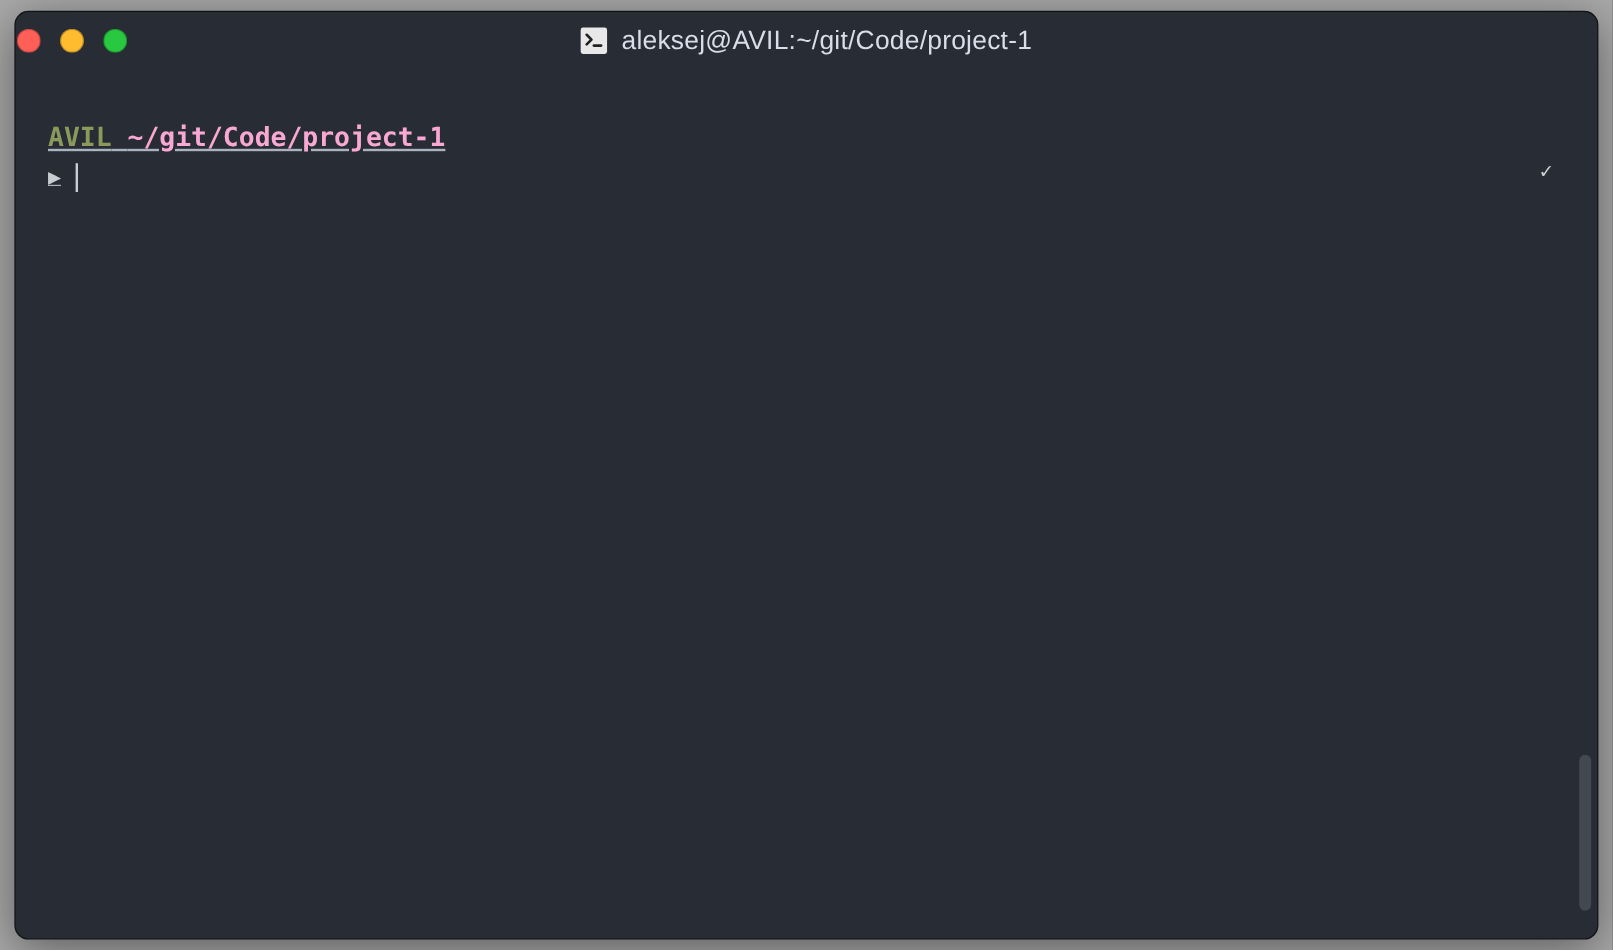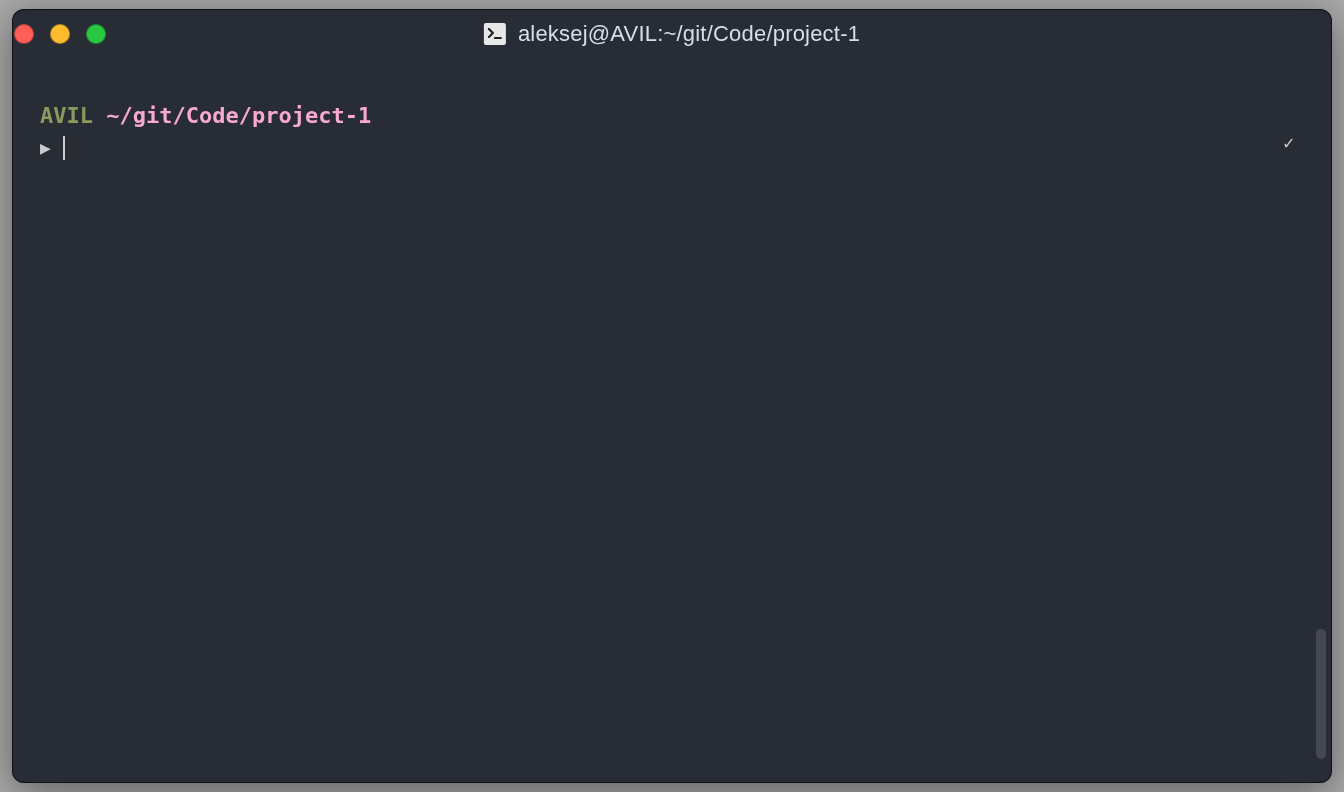--- a/index.html
+++ b/index.html
@@ -72,20 +72,21 @@
       justify-content: center;
     }
     .title-icon svg { display: block; }
     .terminal-body {
       flex: 1;
       padding: 42px 16px 18px 28px;
       color: #abb2bf;
       font-size: 22px;
       line-height: 1.35;
       position: relative;
+      text-decoration: underline;
     }
     .prompt-line1 {
       display: flex;
       gap: 0;
       white-space: pre;
     }
     .host {
       color: #8a9a5b;
       font-weight: 600;
     }

